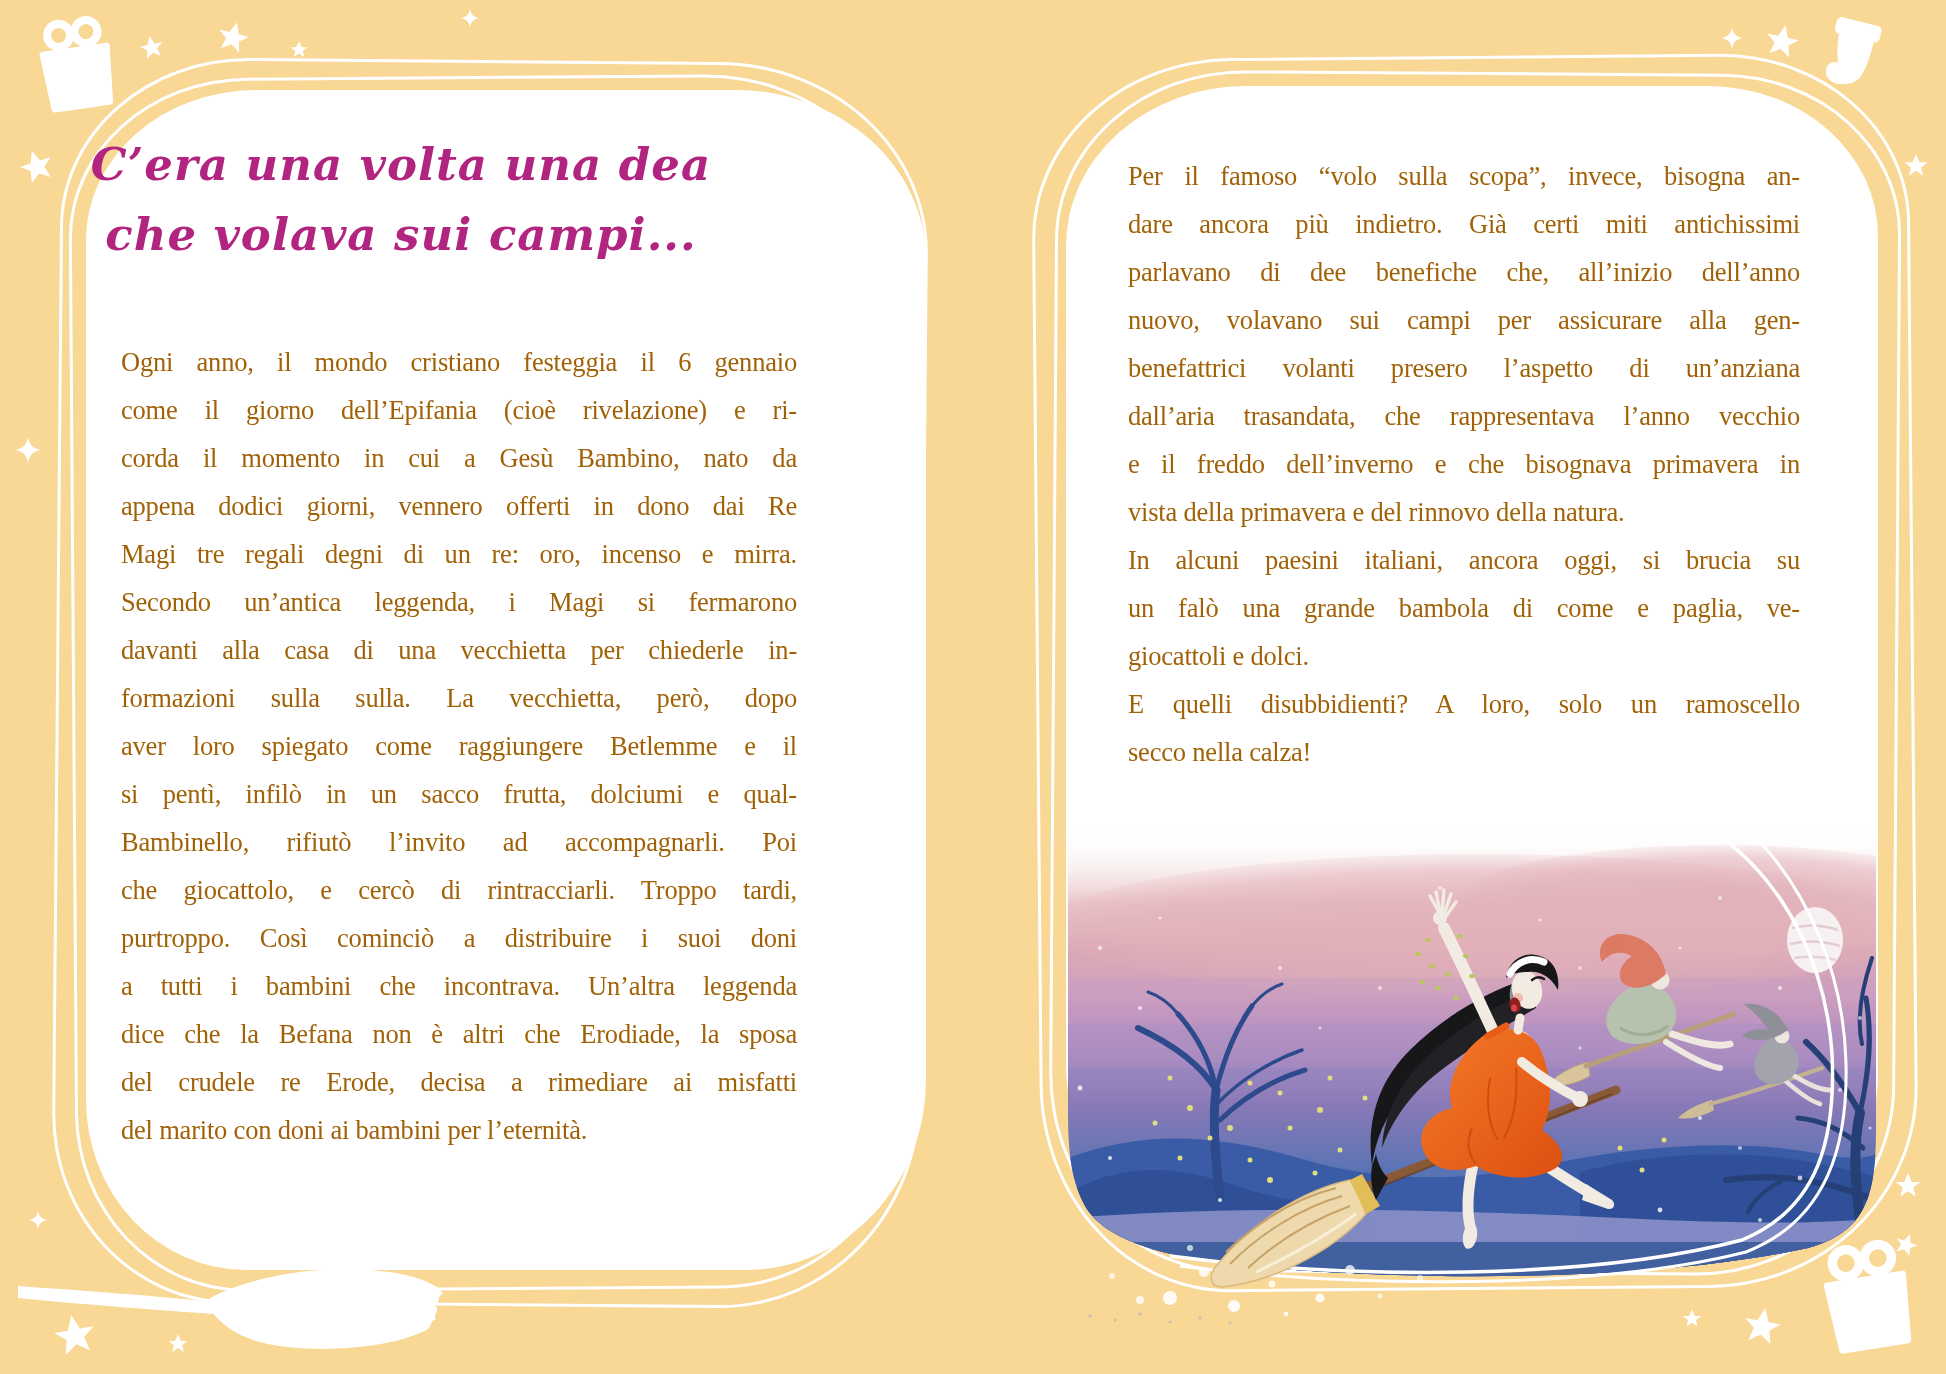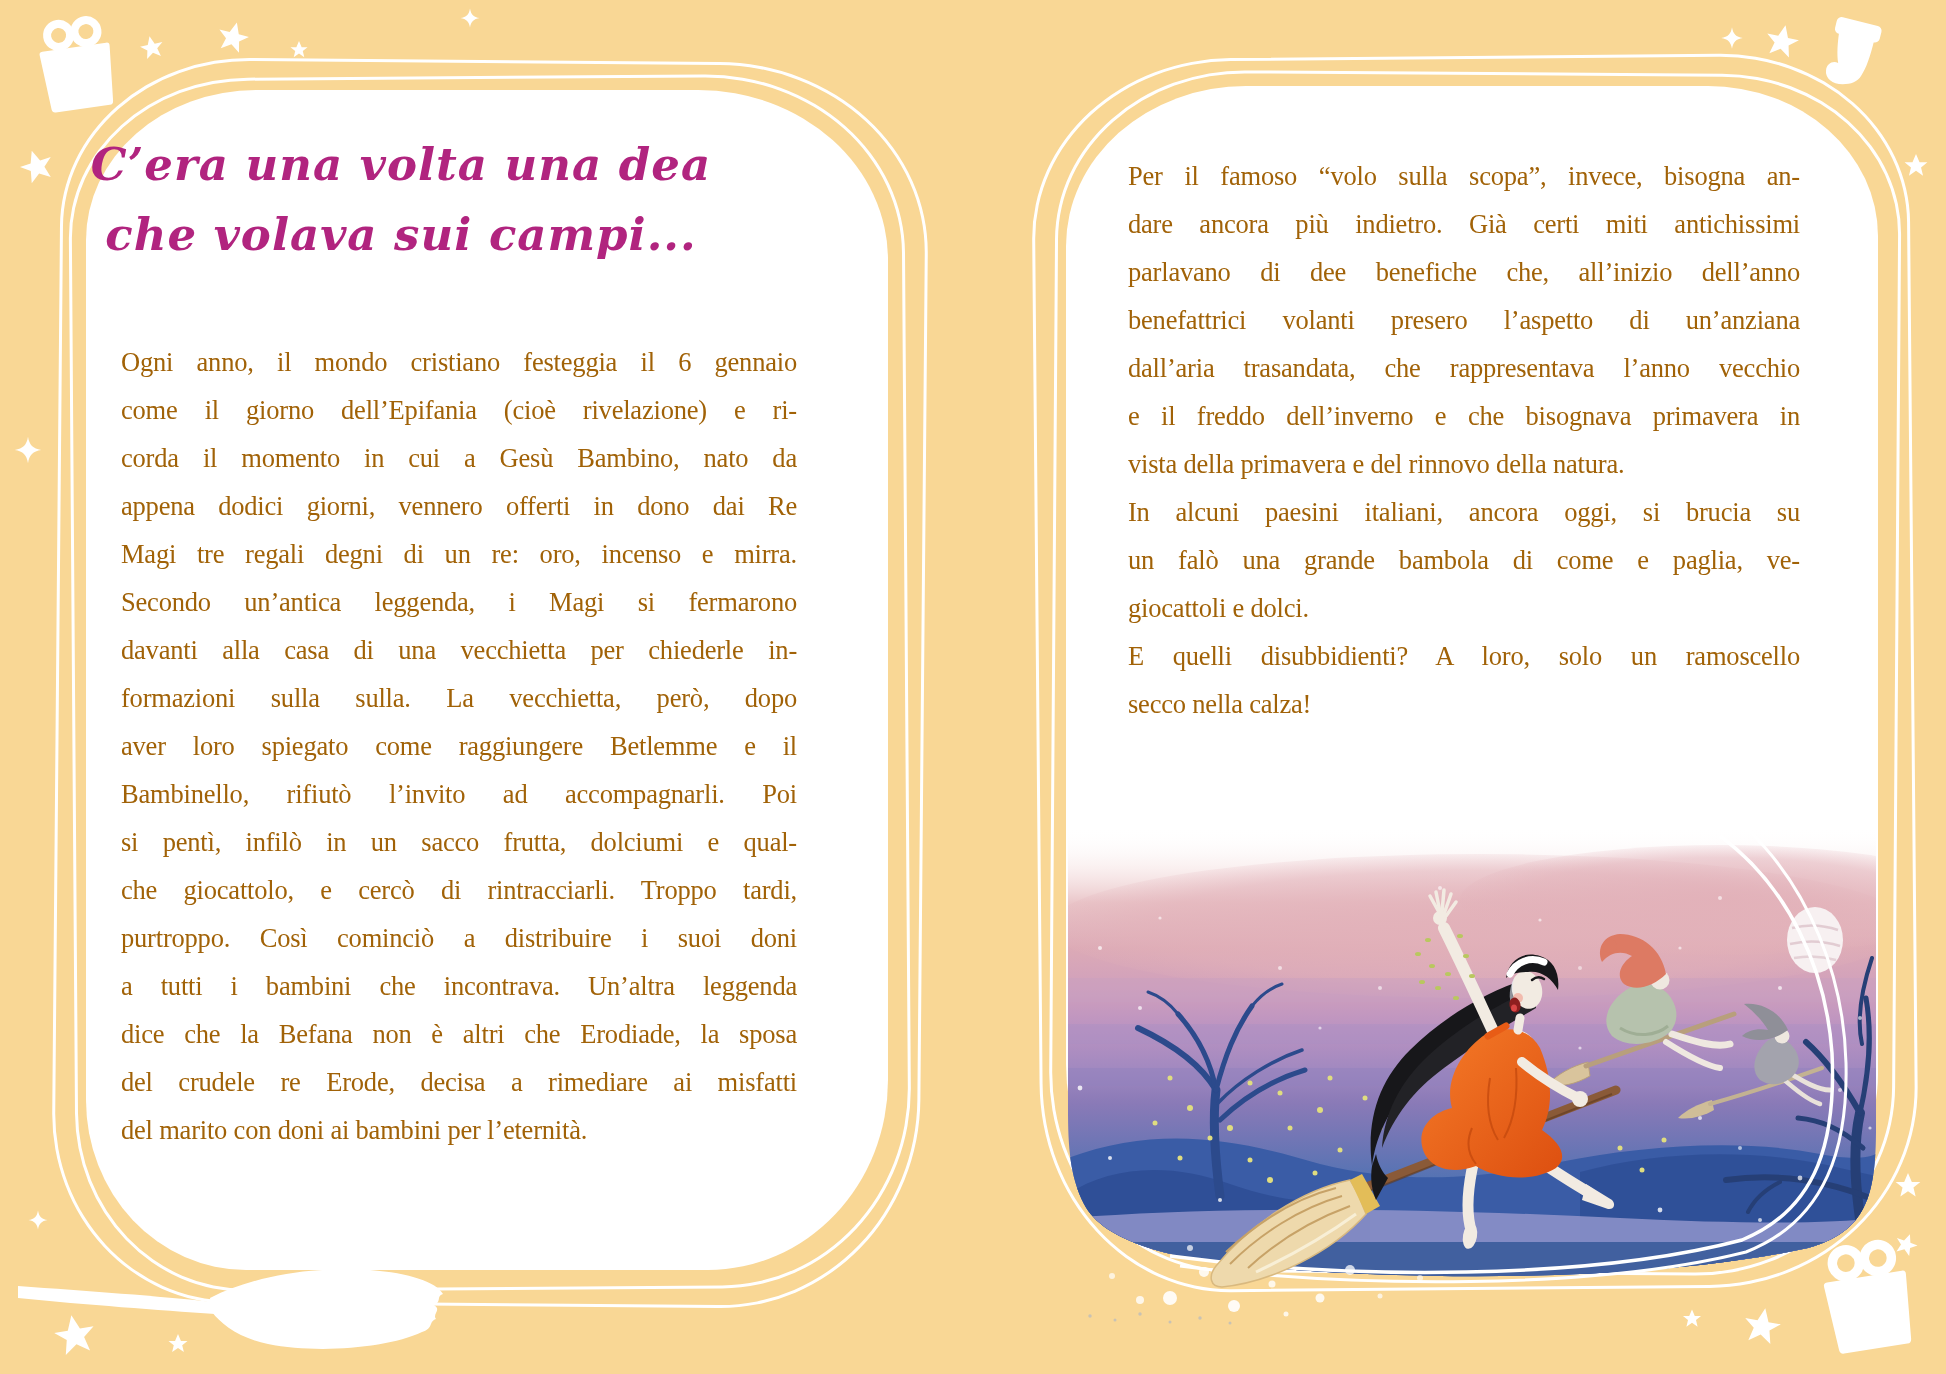--- a/index.html
+++ b/index.html
@@ -10,20 +10,21 @@
   }
   .page{
     position:absolute;background:#fff;z-index:2;
   }
   .page-outline{
     position:absolute;border:3px solid #fff;background:transparent;z-index:1;
   }
   #left-page{
     left:86px;top:90px;width:802px;height:1180px;
     border-radius:170px 190px 180px 160px / 150px 170px 190px 170px;
+    padding-left:38px;
   }
   #right-page{
     left:1066px;top:86px;width:812px;height:1168px;
     border-radius:180px 170px 190px 170px / 160px 150px 180px 190px;
   }
   #lp-o1{left:72px;top:76px;width:830px;height:1208px;border-radius:180px 200px 190px 170px/160px 180px 200px 180px;transform:rotate(-.4deg);}
   #lp-o2{left:56px;top:60px;width:862px;height:1240px;border-radius:190px 210px 200px 180px/170px 190px 210px 190px;transform:rotate(.5deg);}
   #rp-o1{left:1052px;top:72px;width:840px;height:1196px;border-radius:190px 180px 200px 180px/170px 160px 190px 200px;transform:rotate(.4deg);}
   #rp-o2{left:1036px;top:56px;width:872px;height:1228px;border-radius:200px 190px 210px 190px/180px 170px 200px 210px;transform:rotate(-.5deg);}
 
@@ -61,36 +62,37 @@
   <div class="body-col" id="lp-body">
     <div class="line jl">Ogni anno, il mondo cristiano festeggia il 6 gennaio</div>
     <div class="line jl">come il giorno dell’Epifania (cioè rivelazione) e ri-</div>
     <div class="line jl">corda il momento in cui a Gesù Bambino, nato da</div>
     <div class="line jl">appena dodici giorni, vennero offerti in dono dai Re</div>
     <div class="line jl">Magi tre regali degni di un re: oro, incenso e mirra.</div>
     <div class="line jl">Secondo un’antica leggenda, i Magi si fermarono</div>
     <div class="line jl">davanti alla casa di una vecchietta per chiederle in-</div>
     <div class="line jl">formazioni sulla sulla. La vecchietta, però, dopo</div>
     <div class="line jl">aver loro spiegato come raggiungere Betlemme e il</div>
+    <div class="line jl">si pentì, infilò in un sacco frutta, dolciumi e qual-</div>
     <div class="line jl">Bambinello, rifiutò l’invito ad accompagnarli. Poi</div>
-    <div class="line jl">si pentì, infilò in un sacco frutta, dolciumi e qual-</div>
     <div class="line jl">che giocattolo, e cercò di rintracciarli. Troppo tardi,</div>
     <div class="line jl">purtroppo. Così cominciò a distribuire i suoi doni</div>
     <div class="line jl">a tutti i bambini che incontrava. Un’altra leggenda</div>
     <div class="line jl">dice che la Befana non è altri che Erodiade, la sposa</div>
     <div class="line jl">del crudele re Erode, decisa a rimediare ai misfatti</div>
     <div class="line pl">del marito con doni ai bambini per l’eternità.</div>
   </div>
 </div>
 
 <div class="page" id="right-page">
   <div class="body-col" id="rp-body">
     <div class="line jl">Per il famoso “volo sulla scopa”, invece, bisogna an-</div>
     <div class="line jl">dare ancora più indietro. Già certi miti antichissimi</div>
     <div class="line jl">parlavano di dee benefiche che, all’inizio dell’anno</div>
+    <div class="line jl">nuovo, volavano sui campi per assicurare alla gen-</div>
     <div class="line jl">benefattrici volanti presero l’aspetto di un’anziana</div>
     <div class="line jl">dall’aria trasandata, che rappresentava l’anno vecchio</div>
     <div class="line jl">e il freddo dell’inverno e che bisognava primavera in</div>
     <div class="line pl">vista della primavera e del rinnovo della natura.</div>
     <div class="line jl">In alcuni paesini italiani, ancora oggi, si brucia su</div>
     <div class="line jl">un falò una grande bambola di come e paglia, ve-</div>
     <div class="line pl">giocattoli e dolci.</div>
     <div class="line jl">E quelli disubbidienti? A loro, solo un ramoscello</div>
     <div class="line pl">secco nella calza!</div>
   </div>

